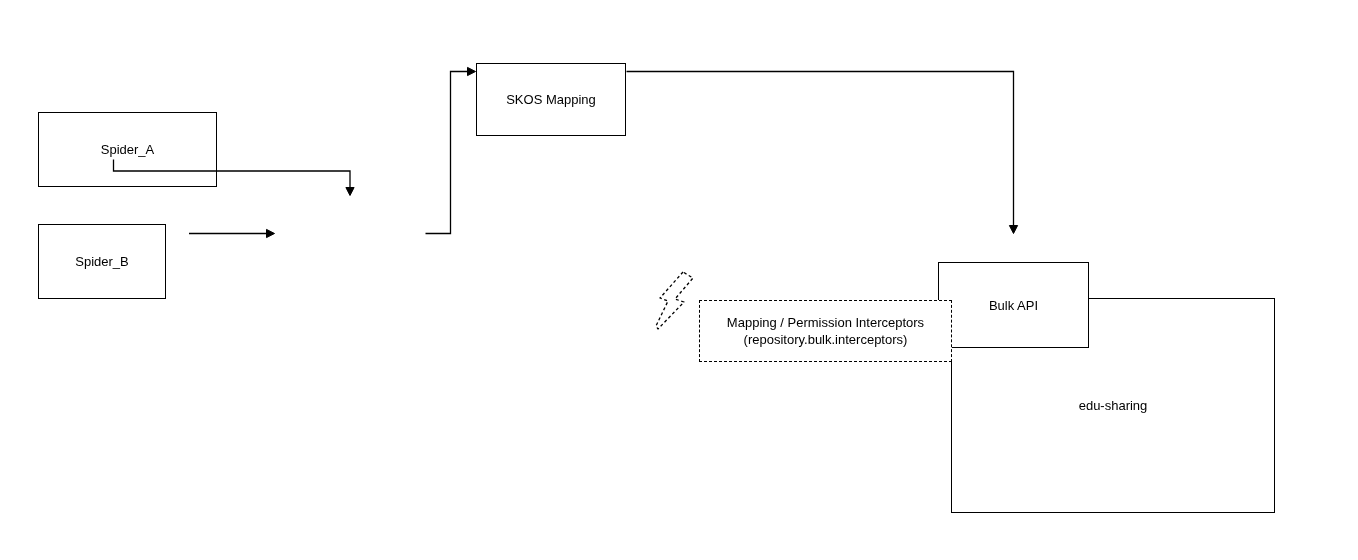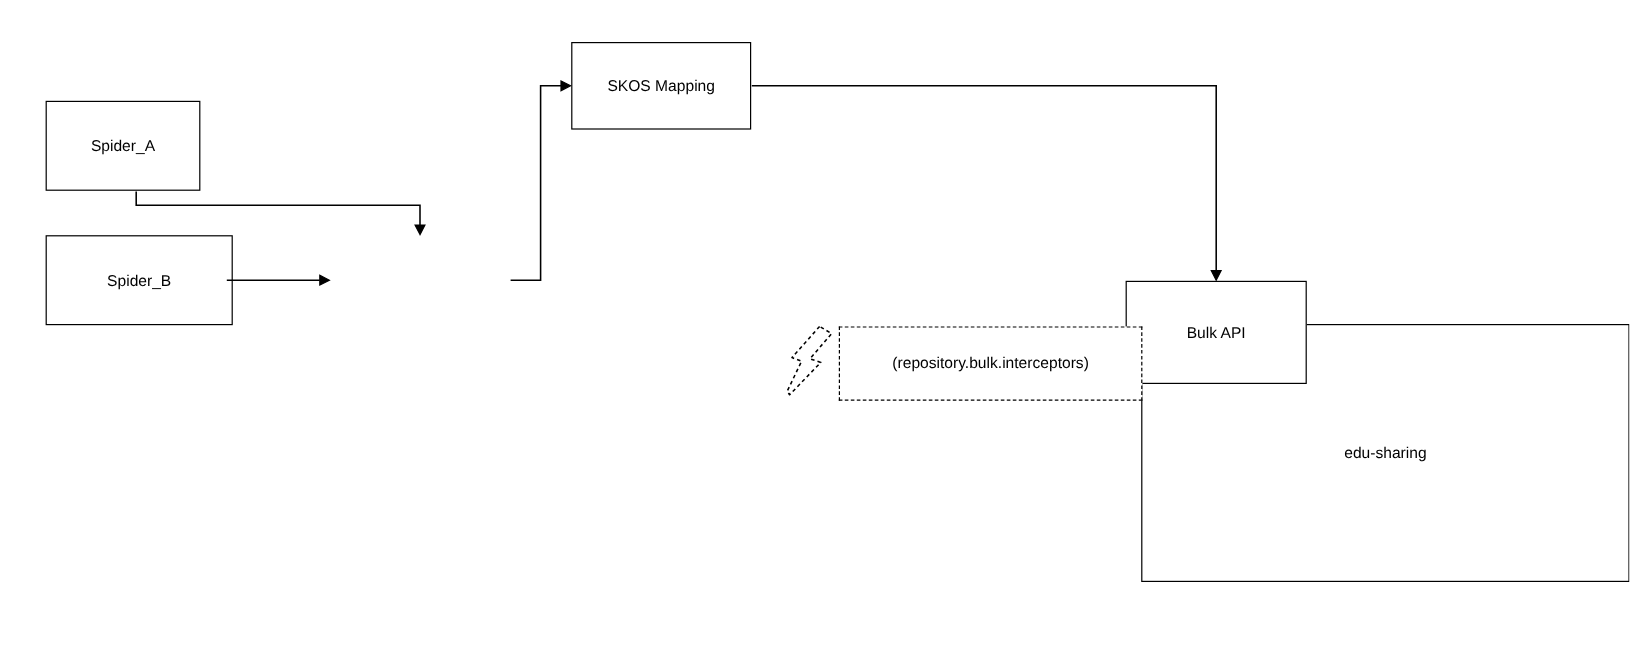--- a/index.html
+++ b/index.html
@@ -19,26 +19,27 @@
     position: absolute;
     background: #ffffff;
     border: 1.33px solid #000000;
     display: flex;
     align-items: center;
     justify-content: center;
     text-align: center;
     font-size: 13px;
     color: #000000;
     box-sizing: border-box;
+    margin-top: 28px;
   }
-  .node-spider-a { left: 38px;  top: 84px;  width: 129px; height: 75px;  z-index: 2; }
-  .node-spider-b { left: 38px;  top: 196px; width: 156px; height: 75px;  z-index: 2; }
+  .node-spider-a { left: 38px;  top: 84px;  width: 179px; height: 75px;  z-index: 2; }
+  .node-spider-b { left: 38px;  top: 196px; width: 128px; height: 75px;  z-index: 2; }
   .node-etl      { left: 275px; top: 196px; width: 150px; height: 74px;  z-index: 2; }
   .node-skos     { left: 476px; top: 35px;  width: 150px; height: 73px;  z-index: 2; }
-  .node-edu      { left: 951px; top: 270px; width: 407px; height: 215px; z-index: 1; }
+  .node-edu      { left: 951px; top: 270px; width: 324px; height: 215px; z-index: 1; }
   .node-bulk     { left: 938px; top: 234px; width: 151px; height: 86px;  z-index: 2; }
   .node-interceptors {
     left: 699px; top: 272px; width: 253px; height: 62px; z-index: 3;
     border-style: dashed;
     flex-direction: column;
     line-height: 1.32;
   }
   .lightning-wrap {
     position: absolute;
     left: 653px; top: 270px; width: 44px; height: 62px;
@@ -74,20 +75,21 @@
 
   <div class="node node-edu">
     <span>edu-sharing</span>
   </div>
 
   <div class="node node-bulk">
     <span>Bulk API</span>
   </div>
 
   <div class="node node-interceptors">
+    <div>Mapping / Permission Interceptors</div>
     <div>(repository.bulk.interceptors)</div>
   </div>
 
   <div class="lightning-wrap">
     <svg width="44" height="62" viewBox="0 0 44 62">
       <path d="M30 2 L7 28 L15 31 L3 56 L5 59 L31 32 L22 29 L40 8 Z" fill="none" stroke="#000000" stroke-width="1.3" stroke-dasharray="3 2.6" stroke-linejoin="round"></path>
     </svg>
   </div>
 
   <svg id="edges">

